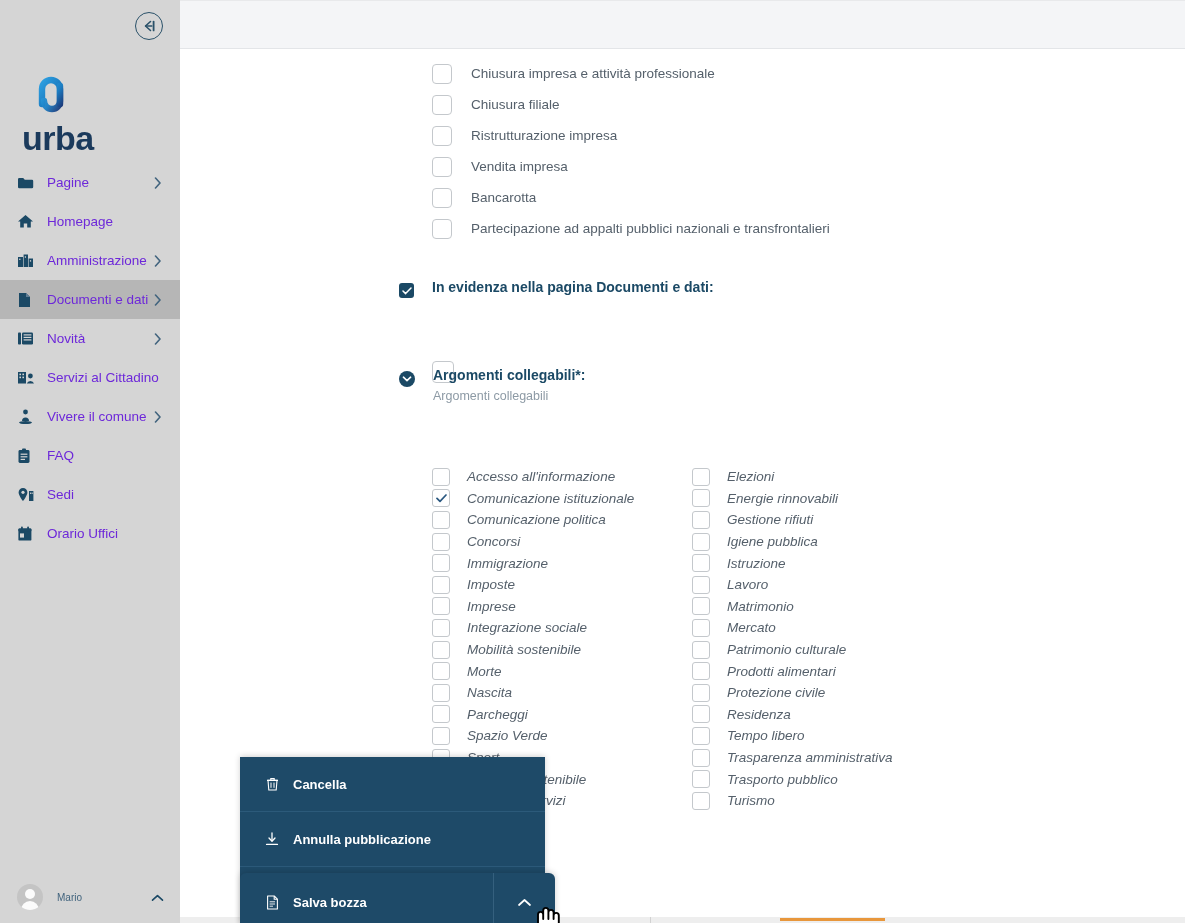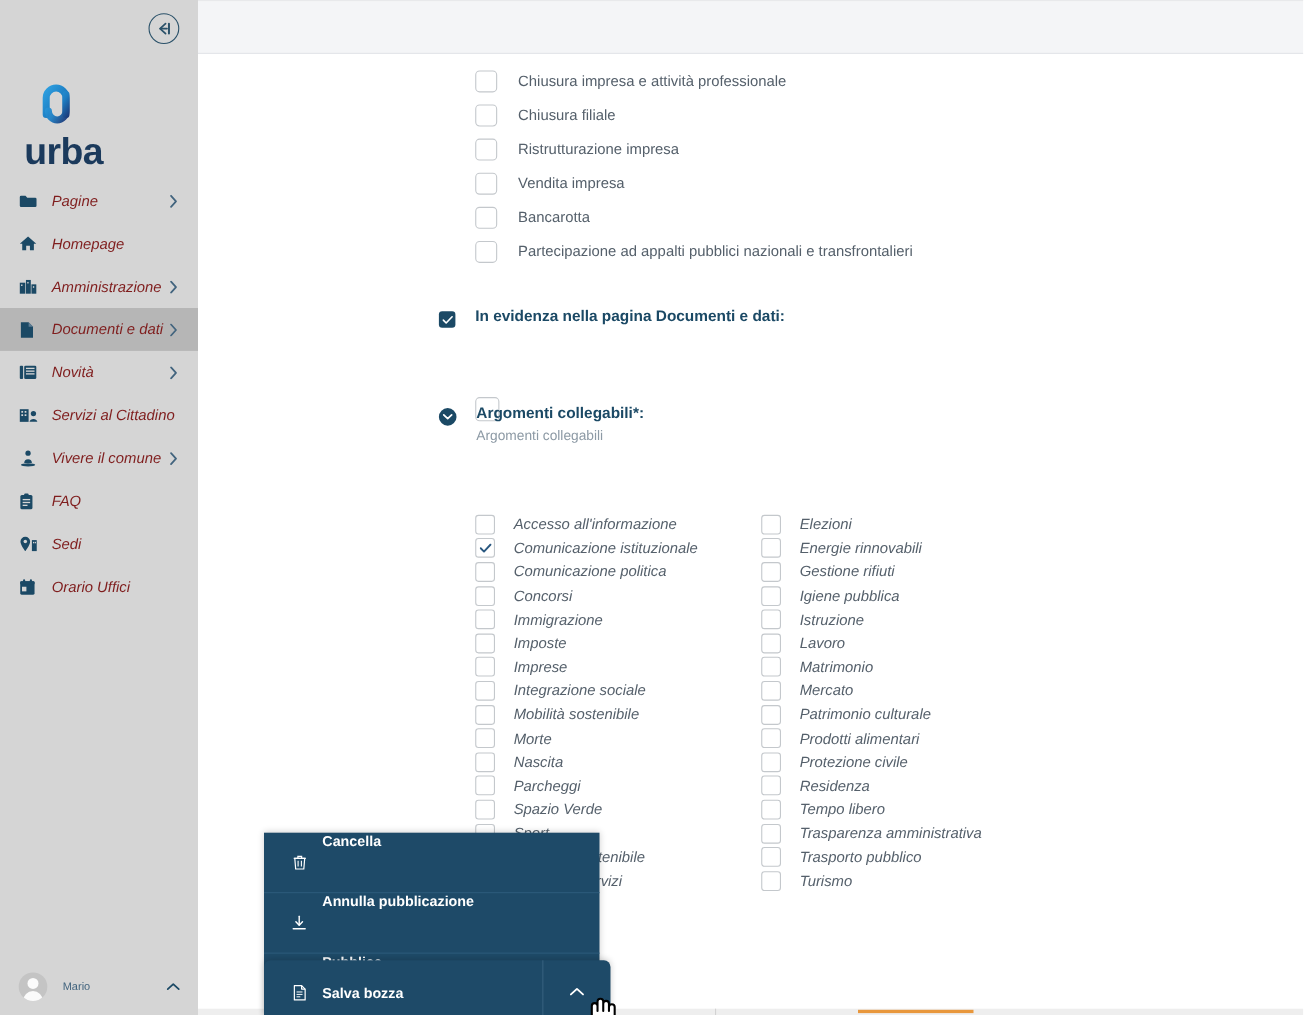--- a/index.html
+++ b/index.html
@@ -41,22 +41,22 @@
   .nav-item {
     height: 39px; display: flex; align-items: center;
     padding: 0 16px 0 17px; cursor: pointer; position: relative;
   }
   .nav-item.active { background: #b6b6b6; }
   .nav-icon {
     width: 22px; flex: 0 0 22px; display: flex; align-items: center;
     justify-content: flex-start; color: #1b4965;
   }
   .nav-label {
-    flex: 1; font-size: 13.5px; color: #7f1d1d;
-    padding-left: 8px; white-space: nowrap; font-style: italic;
+    flex: 1; font-size: 13.5px; color: #6d28d9;
+    padding-left: 8px; white-space: nowrap;
   }
   .nav-chev { color: #42647e; font-size: 12px; line-height: 1; padding-right: 2px; }
   .nav-chev svg { display:block; }
 
   #user-row {
     position: absolute; bottom: 0; left: 0; right: 0; height: 52px;
     display: flex; align-items: center; padding: 0 16px 0 17px;
     cursor: pointer;
   }
   #avatar {
@@ -153,21 +153,21 @@
   }
 
   
   #action-menu {
     position: absolute; left: 60px; top: 707px;
     width: 305px; background: #1e4a68;
     box-shadow: 0 -1px 6px rgba(0,0,0,0.18);
     z-index: 40;
   }
   .action-item {
-    height: 55px; display: flex; 
+    height: 55px; display: flex; align-items: center;
     padding-left: 24px; cursor: pointer;
     border-bottom: 1px solid #2c5a7a;
   }
   .action-item:last-child { border-bottom: none; }
   .action-icon {
     width: 16px; flex: 0 0 16px; color: #ffffff;
     display: flex; align-items: center; justify-content: center;
   }
   .action-label {
     font-size: 13px; font-weight: bold; color: #ffffff;

